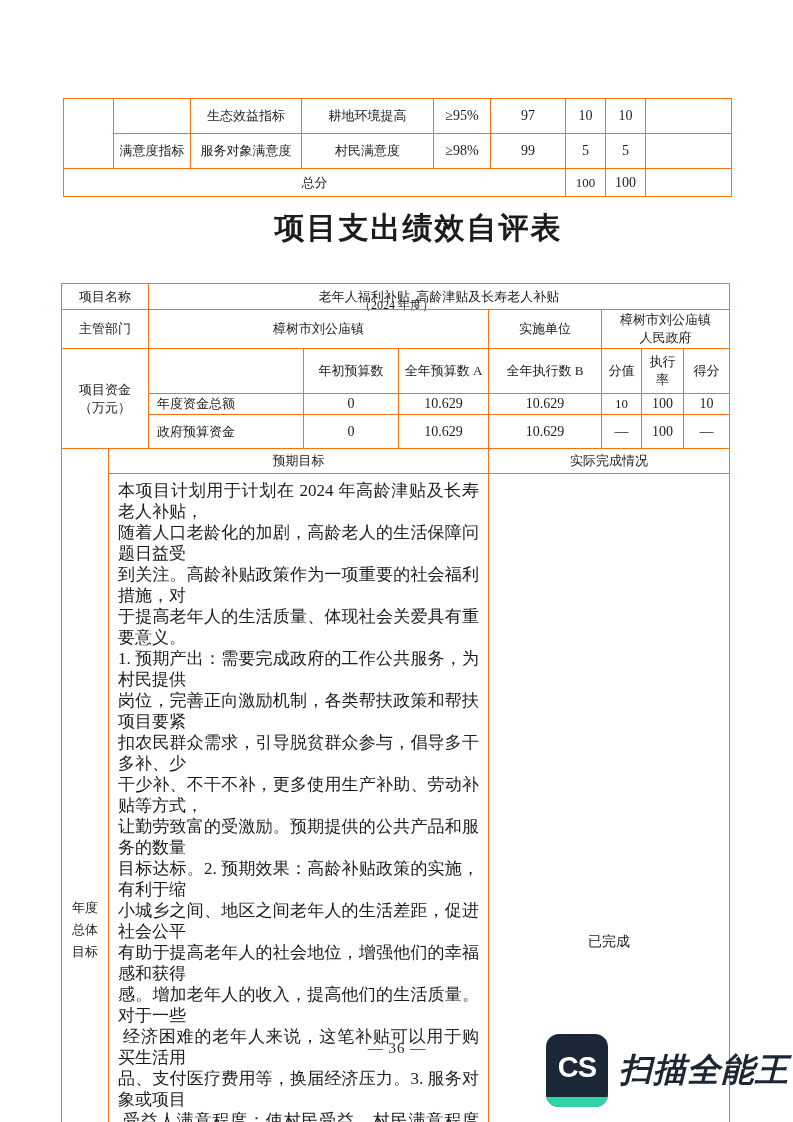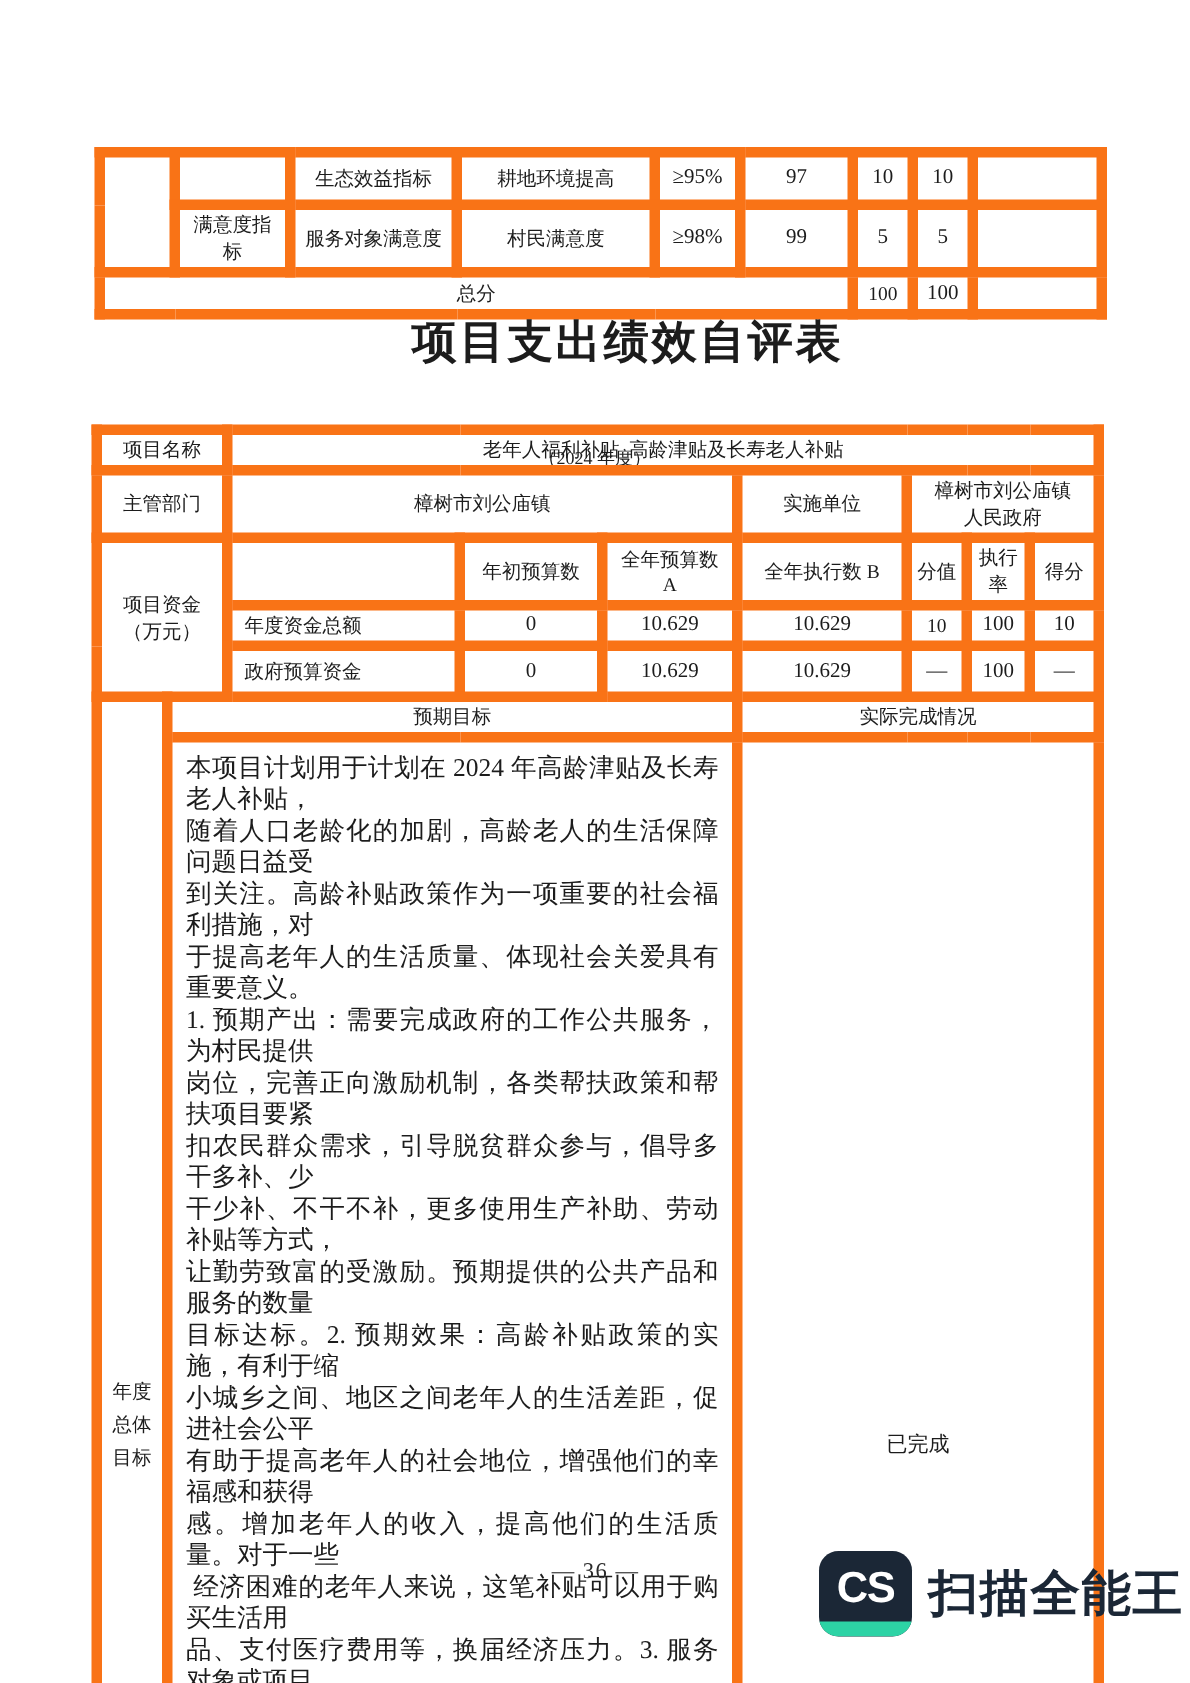--- a/index.html
+++ b/index.html
@@ -7,21 +7,21 @@
   body {
     width: 793px; height: 1122px;
     background: #ffffff;
     position: relative;
     font-family: "Liberation Serif", "DejaVu Serif", serif;
     color: #1c1c1c;
   }
 
   table { border-collapse: collapse; table-layout: fixed; }
   td {
-    border: 7px solid #f97316;
+    border: 1px solid #f97316;
     text-align: center;
     vertical-align: middle;
     font-size: 13px;
     padding: 1px 3px;
     overflow: hidden;
   }
 
   .score-table { position: absolute; left: 63px; top: 98px; width: 668px; }
   .eval-table  { position: absolute; left: 61px; top: 283px; width: 668px; }
 
@@ -57,36 +57,36 @@
     text-align: center; font-size: 15px; letter-spacing: 1px;
     color: #2a2a2a;
   }
 
   .scan-logo {
     position: absolute; left: 546px; top: 1034px;
     display: flex; align-items: center;
     font-family: "Liberation Sans", "DejaVu Sans", sans-serif;
   }
   .scan-badge {
-    width: 62px; height: 57px; border-radius: 13px;
+    width: 62px; height: 73px; border-radius: 13px;
     background: #1b2736; position: relative; overflow: hidden;
     display: flex; align-items: center; justify-content: center;
     flex: 0 0 auto;
   }
   .scan-badge-strip {
     position: absolute; left: 0; right: 0; bottom: 0; height: 10px;
     background: #2dd3a5;
   }
   .scan-badge-text {
     color: #ffffff; font-weight: 800; font-size: 29px;
     letter-spacing: -1px; margin-top: -7px;
   }
   .scan-name {
     margin-left: 11px; font-size: 33px; font-weight: 600;
-    color: #1b2736; letter-spacing: 1px;
+    color: #1b2736; letter-spacing: 1px; font-style: italic;
   }
 </style>
 </head>
 <body>
 
 <table class="score-table">
   <colgroup>
     <col style="width:50px">
       <col style="width:77px">
       <col style="width:111px">

